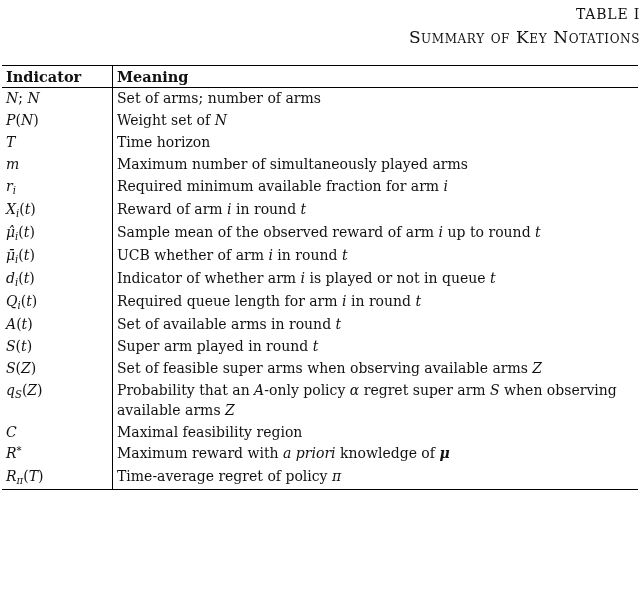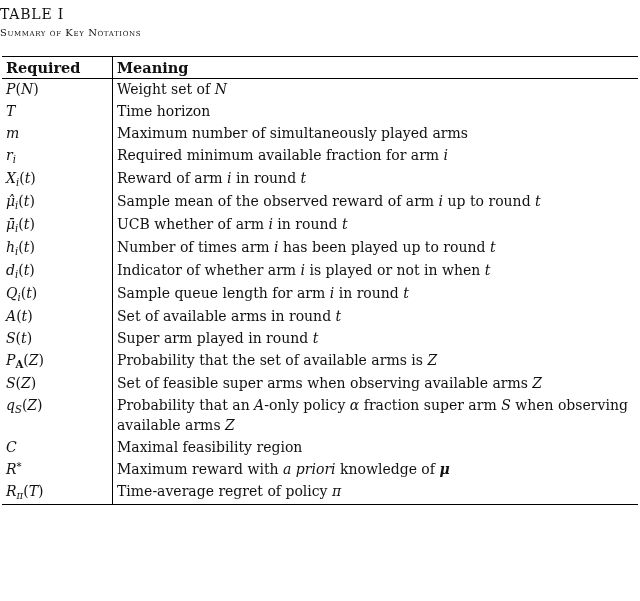--- a/index.html
+++ b/index.html
@@ -6,27 +6,27 @@
   .page {
     width: 640px;
     height: 601px;
     background: #ffffff;
     color: #111111;
     font-family: "DejaVu Serif", "Liberation Serif", serif;
     overflow: hidden;
     box-sizing: border-box;
     padding-top: 6px;
   }
-  .caption { text-align: left; }
+  .caption { text-align: right; }
   .cap-title {
     font-size: 14px;
     letter-spacing: 0.8px;
   }
   .cap-subtitle {
-    font-size: 10px;
+    font-size: 17px;
     font-variant: small-caps;
     letter-spacing: 0.6px;
     margin-top: 5px;
   }
   table.notations {
     border-collapse: collapse;
     width: 636px;
     margin: 18px auto 0 auto;
     border-top: 1.5px solid #000;
     border-bottom: 1.5px solid #000;
@@ -66,25 +66,29 @@
 
 <div class="page">
   <div class="caption">
     <div class="cap-title">TABLE I</div>
     <div class="cap-subtitle">Summary of Key Notations</div>
   </div>
 
   <table class="notations">
     <thead>
       <tr>
-        <th class="c-notation">Required</th>
+        <th class="c-notation">Indicator</th>
         <th class="c-meaning">Meaning</th>
       </tr>
     </thead>
     <tbody>
+      <tr>
+        <td class="c-notation"><span class="s-cal">N</span><span class="s-r">; </span><span class="s-i">N</span></td>
+        <td class="c-meaning"><span class="s-r">Set of arms; number of arms</span></td>
+      </tr>
       <tr>
         <td class="c-notation"><span class="s-cal">P</span><span class="s-r">(</span><span class="s-cal">N</span><span class="s-r">)</span></td>
         <td class="c-meaning"><span class="s-r">Weight set of </span><span class="s-cal">N</span></td>
       </tr>
       <tr>
         <td class="c-notation"><span class="s-i">T</span></td>
         <td class="c-meaning"><span class="s-r">Time horizon</span></td>
       </tr>
       <tr>
         <td class="c-notation"><span class="s-i">m</span></td>
@@ -100,50 +104,42 @@
       </tr>
       <tr>
         <td class="c-notation"><span class="s-i">μ̂</span><span class="s-sub">i</span><span class="s-r">(</span><span class="s-i">t</span><span class="s-r">)</span></td>
         <td class="c-meaning"><span class="s-r">Sample mean of the observed reward of arm </span><span class="s-i">i</span><span class="s-r"> up to round </span><span class="s-i">t</span></td>
       </tr>
       <tr>
         <td class="c-notation"><span class="s-i">μ̄</span><span class="s-sub">i</span><span class="s-r">(</span><span class="s-i">t</span><span class="s-r">)</span></td>
         <td class="c-meaning"><span class="s-r">UCB whether of arm </span><span class="s-i">i</span><span class="s-r"> in round </span><span class="s-i">t</span></td>
       </tr>
       <tr>
-        <td class="c-notation"><span class="s-i">h</span><span class="s-sub">i</span><span class="s-r">(</span><span class="s-i">t</span><span class="s-r">)</span></td>
-        <td class="c-meaning"><span class="s-r">Number of times arm </span><span class="s-i">i</span><span class="s-r"> has been played up to round </span><span class="s-i">t</span></td>
-      </tr>
-      <tr>
         <td class="c-notation"><span class="s-i">d</span><span class="s-sub">i</span><span class="s-r">(</span><span class="s-i">t</span><span class="s-r">)</span></td>
-        <td class="c-meaning"><span class="s-r">Indicator of whether arm </span><span class="s-i">i</span><span class="s-r"> is played or not in when </span><span class="s-i">t</span></td>
+        <td class="c-meaning"><span class="s-r">Indicator of whether arm </span><span class="s-i">i</span><span class="s-r"> is played or not in queue </span><span class="s-i">t</span></td>
       </tr>
       <tr>
         <td class="c-notation"><span class="s-i">Q</span><span class="s-sub">i</span><span class="s-r">(</span><span class="s-i">t</span><span class="s-r">)</span></td>
-        <td class="c-meaning"><span class="s-r">Sample queue length for arm </span><span class="s-i">i</span><span class="s-r"> in round </span><span class="s-i">t</span></td>
+        <td class="c-meaning"><span class="s-r">Required queue length for arm </span><span class="s-i">i</span><span class="s-r"> in round </span><span class="s-i">t</span></td>
       </tr>
       <tr>
         <td class="c-notation"><span class="s-i">A</span><span class="s-r">(</span><span class="s-i">t</span><span class="s-r">)</span></td>
         <td class="c-meaning"><span class="s-r">Set of available arms in round </span><span class="s-i">t</span></td>
       </tr>
       <tr>
         <td class="c-notation"><span class="s-i">S</span><span class="s-r">(</span><span class="s-i">t</span><span class="s-r">)</span></td>
         <td class="c-meaning"><span class="s-r">Super arm played in round </span><span class="s-i">t</span></td>
       </tr>
       <tr>
-        <td class="c-notation"><span class="s-i">P</span><span class="s-subb">A</span><span class="s-r">(</span><span class="s-i">Z</span><span class="s-r">)</span></td>
-        <td class="c-meaning"><span class="s-r">Probability that the set of available arms is </span><span class="s-i">Z</span></td>
-      </tr>
-      <tr>
         <td class="c-notation"><span class="s-cal">S</span><span class="s-r">(</span><span class="s-i">Z</span><span class="s-r">)</span></td>
         <td class="c-meaning"><span class="s-r">Set of feasible super arms when observing available arms </span><span class="s-i">Z</span></td>
       </tr>
       <tr>
         <td class="c-notation"><span class="s-i">q</span><span class="s-sub">S</span><span class="s-r">(</span><span class="s-i">Z</span><span class="s-r">)</span></td>
-        <td class="c-meaning"><span class="s-r">Probability that an </span><span class="s-i">A</span><span class="s-r">-only policy </span><span class="s-i">α</span><span class="s-r"> fraction super arm </span><span class="s-i">S</span><span class="s-r"> when observing available arms </span><span class="s-i">Z</span></td>
+        <td class="c-meaning"><span class="s-r">Probability that an </span><span class="s-i">A</span><span class="s-r">-only policy </span><span class="s-i">α</span><span class="s-r"> regret super arm </span><span class="s-i">S</span><span class="s-r"> when observing available arms </span><span class="s-i">Z</span></td>
       </tr>
       <tr>
         <td class="c-notation"><span class="s-cal">C</span></td>
         <td class="c-meaning"><span class="s-r">Maximal feasibility region</span></td>
       </tr>
       <tr>
         <td class="c-notation"><span class="s-i">R</span><span class="s-sup">*</span></td>
         <td class="c-meaning"><span class="s-r">Maximum reward with </span><span class="s-i">a priori</span><span class="s-r"> knowledge of </span><span class="s-bi">μ</span></td>
       </tr>
       <tr>

